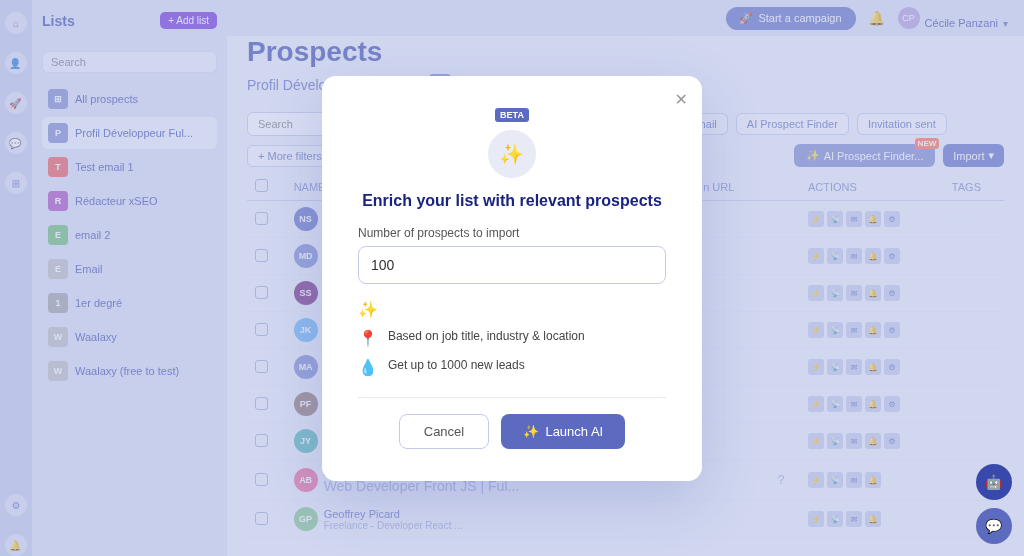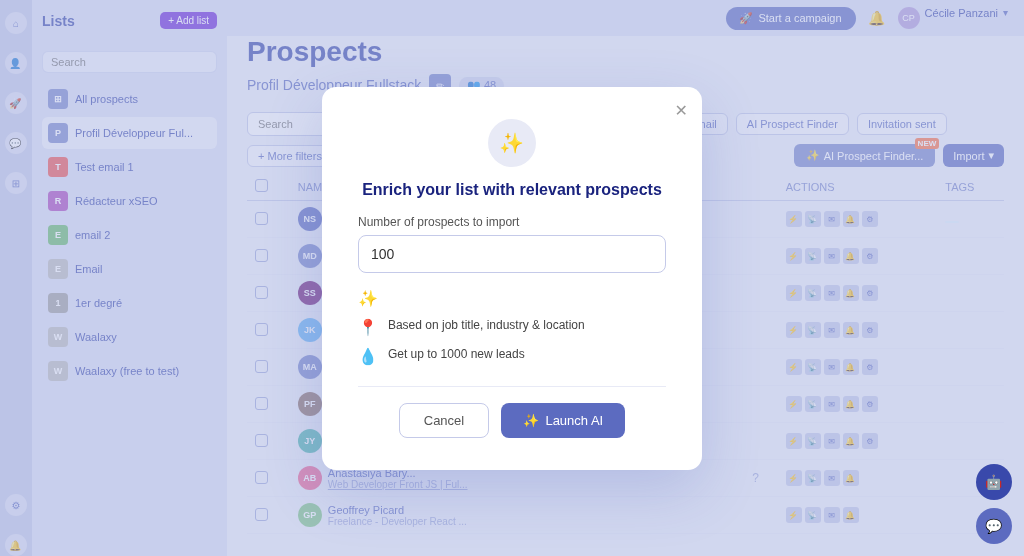--- a/index.html
+++ b/index.html
@@ -34,21 +34,21 @@
     }
 
     
     .top-bar {
       position: absolute; top: 0; left: 227px; right: 0; height: 36px;
       background: #dde0f5; display: flex; align-items: center; justify-content: flex-end;
       padding: 0 16px; gap: 10px; z-index: 6;
     }
     .campaign-btn { background: #5c6bc0; color: white; border: none; border-radius: 16px; padding: 5px 14px; font-size: 11px; cursor: pointer; display: flex; align-items: center; gap: 5px; }
     .notif-icon { width: 22px; height: 22px; display: flex; align-items: center; justify-content: center; color: #5c6bc0; font-size: 14px; cursor: pointer; }
-    .user-info { display: flex; align-items: flex-start; gap: 5px; cursor: pointer; }
+    .user-info { display: flex; align-items: flex-end; gap: 5px; cursor: pointer; }
     .user-avatar { width: 22px; height: 22px; border-radius: 50%; background: #b39ddb; display: flex; align-items: center; justify-content: center; font-size: 9px; color: white; overflow: hidden; }
     .user-name { font-size: 11px; color: #3949ab; font-weight: 500; }
 
     
     .page-header { padding: 36px 20px 0 20px; }
     .page-title { font-size: 28px; font-weight: 700; color: #3949ab; margin-bottom: 6px; }
     .sub-header { display: flex; align-items: center; gap: 8px; margin-bottom: 10px; }
     .sub-title { font-size: 14px; color: #5c6bc0; font-weight: 500; }
     .edit-btn { width: 22px; height: 22px; background: #7986cb; border-radius: 4px; display: flex; align-items: center; justify-content: center; color: white; font-size: 10px; cursor: pointer; }
     .count-badge { display: flex; align-items: center; gap: 3px; background: rgba(92,107,192,0.15); border-radius: 10px; padding: 2px 8px; font-size: 11px; color: #5c6bc0; }
@@ -383,21 +383,21 @@
             </td>
           <td></td>
         </tr>
         <tr>
           <td><span class="checkbox"></span></td>
           <td>
               <div style="display:flex;align-items:center;gap:6px;">
                 <div class="avatar-circle" style="background:#f06292;">AB</div>
                 <div>
                   <div>Anastasiya Bary...</div>
-                  <div style="font-size:10px;color:#9fa8da;text-decoration:underline;">Web Developer Front JS | Ful...</div>
+                  <div style="font-size:14px;color:#9fa8da;">Web Developer Front JS | Ful...</div>
                 </div>
               </div>
             </td>
           <td></td>
             <td></td>
             <td><span style="font-size:12px;color:#9fa8da;">?</span></td>
           <td>
               <div class="action-icons">
                 <span class="action-icon">⚡</span>
                 <span class="action-icon">📡</span>
@@ -433,20 +433,23 @@
         </tr>
       </tbody>
     </table>
   </div>
 </div>
 
 <div class="modal-overlay">
   <div class="modal">
     <button class="modal-close">✕</button>
     
+    <div class="beta-top">
+      <span class="beta-badge">BETA</span>
+    </div>
 
     <div class="modal-icon-area">
       <div class="magic-icon-bg">✨</div>
     </div>
 
     <div class="modal-title">Enrich your list with relevant prospects</div>
 
     <div class="modal-label">Number of prospects to import</div>
     <input class="modal-input" type="text" value="100" style="">
 

